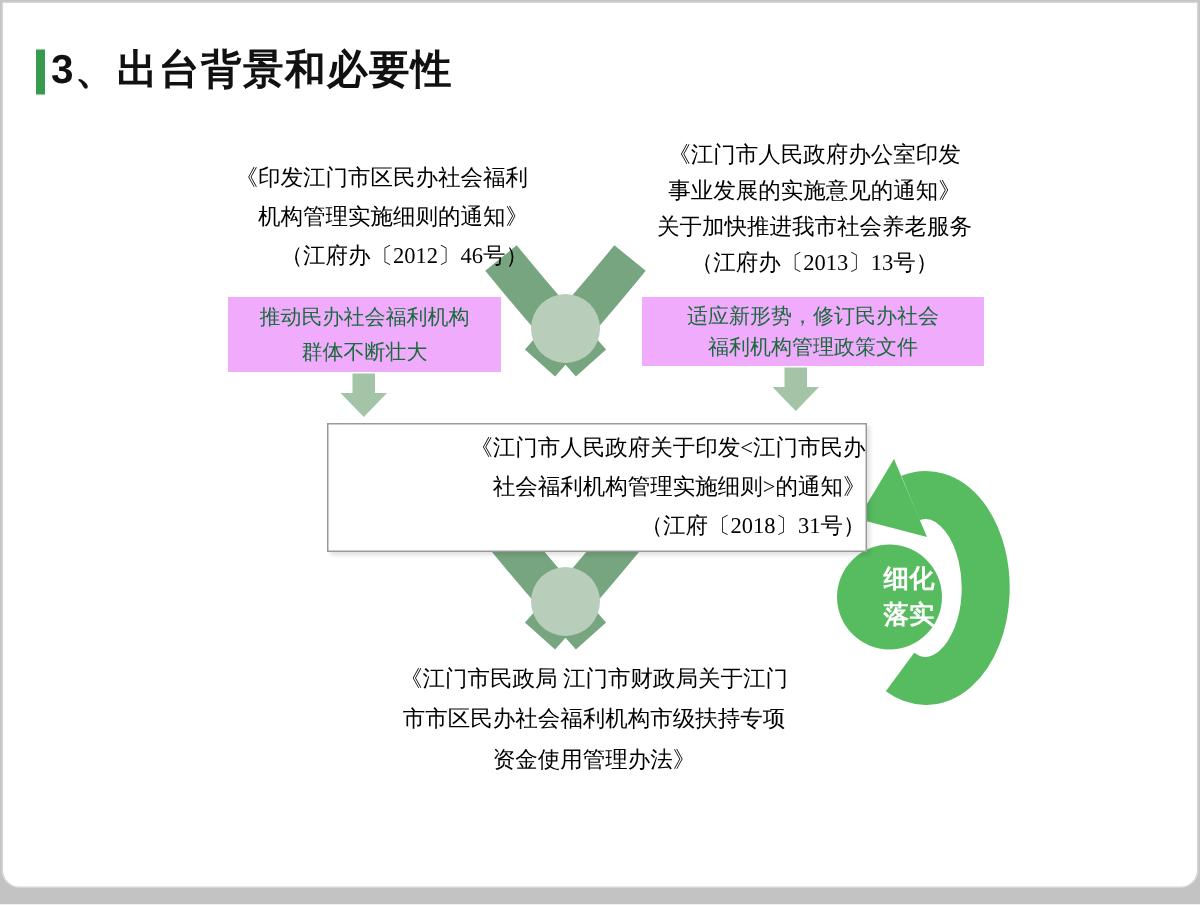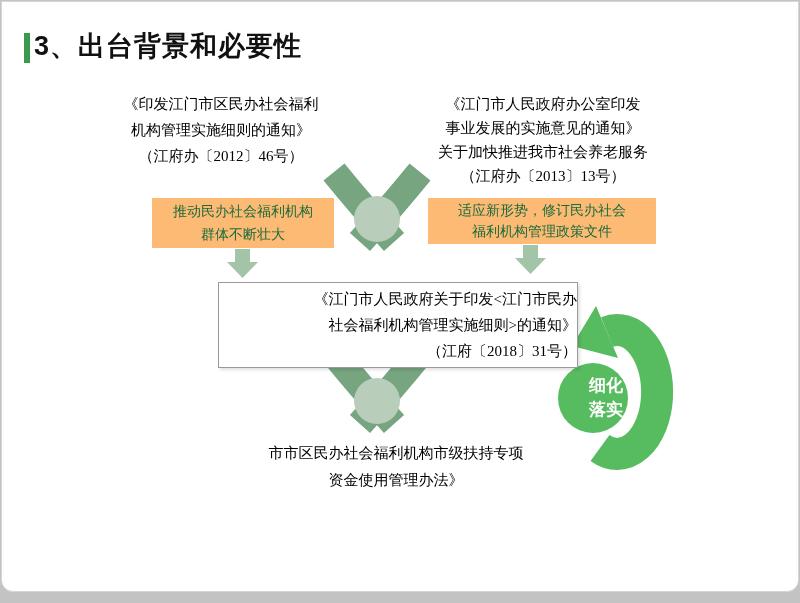--- a/index.html
+++ b/index.html
@@ -6,28 +6,28 @@
   body{font-family:"Liberation Sans","DejaVu Sans",sans-serif;}
   .canvas{position:relative;width:800px;height:603px;background:#c3c3c3;overflow:hidden;}
   .slide{position:absolute;left:1px;top:1px;width:796px;height:589px;background:#ffffff;
          border:1px solid #d6d6d6;border-radius:0 0 12px 12px;overflow:hidden;}
   .svg-layer{position:absolute;left:0;top:0;z-index:1;pointer-events:none;}
   .title{position:absolute;left:32px;top:26px;z-index:2;font-size:27px;font-weight:bold;color:#111;
          letter-spacing:1px;}
   .title-bar{position:absolute;left:22px;top:31px;width:6px;height:30px;background:#379A4D;z-index:2;}
   .doc{position:absolute;z-index:2;text-align:center;color:#000;
        font-family:"Liberation Serif","DejaVu Serif",serif;font-size:15px;line-height:26px;}
-  .doc-top-left{left:88px;top:89px;width:262px;}
+  .doc-top-left{left:88px;top:104px;width:262px;text-align:right;}
   .doc-top-right{left:405px;top:90px;width:272px;line-height:24px;}
   .doc-bottom{left:198px;top:438px;width:392px;line-height:27px;}
   .mid-box{position:absolute;left:216px;top:280px;width:358px;height:84px;z-index:2;
            background:#ffffff;border:1px solid #9a9a9a;box-shadow:2px 2px 3px rgba(0,0,0,0.12);
            display:flex;flex-direction:column;justify-content:center;text-align:right;
            font-family:"Liberation Serif","DejaVu Serif",serif;font-size:15px;line-height:26px;color:#000;}
-  .label{position:absolute;z-index:2;background:#fdba74;color:#1A6B3C;text-align:center;
+  .label{position:absolute;z-index:2;background:#f0abfc;color:#1A6B3C;text-align:center;
          font-family:Liberation Sans, sans-serif;font-size:14px;
          display:flex;flex-direction:column;justify-content:center;}
   .label-left{left:150px;top:196px;width:182px;height:50px;line-height:23px;}
   .label-right{left:414px;top:196px;width:228px;height:46px;line-height:21px;margin-left:12px;}
   .cycle-label{position:absolute;left:561px;top:372px;width:60px;z-index:3;text-align:right;
                color:#ffffff;font-weight:bold;font-size:17px;line-height:24px;}
 </style>
 </head>
 <body>
 
@@ -90,20 +90,21 @@
       <div>福利机构管理政策文件</div>
     </div>
 
     <div class="mid-box">
       <div>《江门市人民政府关于印发&lt;江门市民办</div>
       <div>社会福利机构管理实施细则&gt;的通知》</div>
       <div>（江府〔2018〕31号）</div>
     </div>
 
     <div class="doc doc-bottom">
+      <div>《江门市民政局 江门市财政局关于江门</div>
       <div>市市区民办社会福利机构市级扶持专项</div>
       <div>资金使用管理办法》</div>
     </div>
 
     <div class="cycle-label">
       <div>细化</div>
       <div>落实</div>
     </div>
 
   </div>

